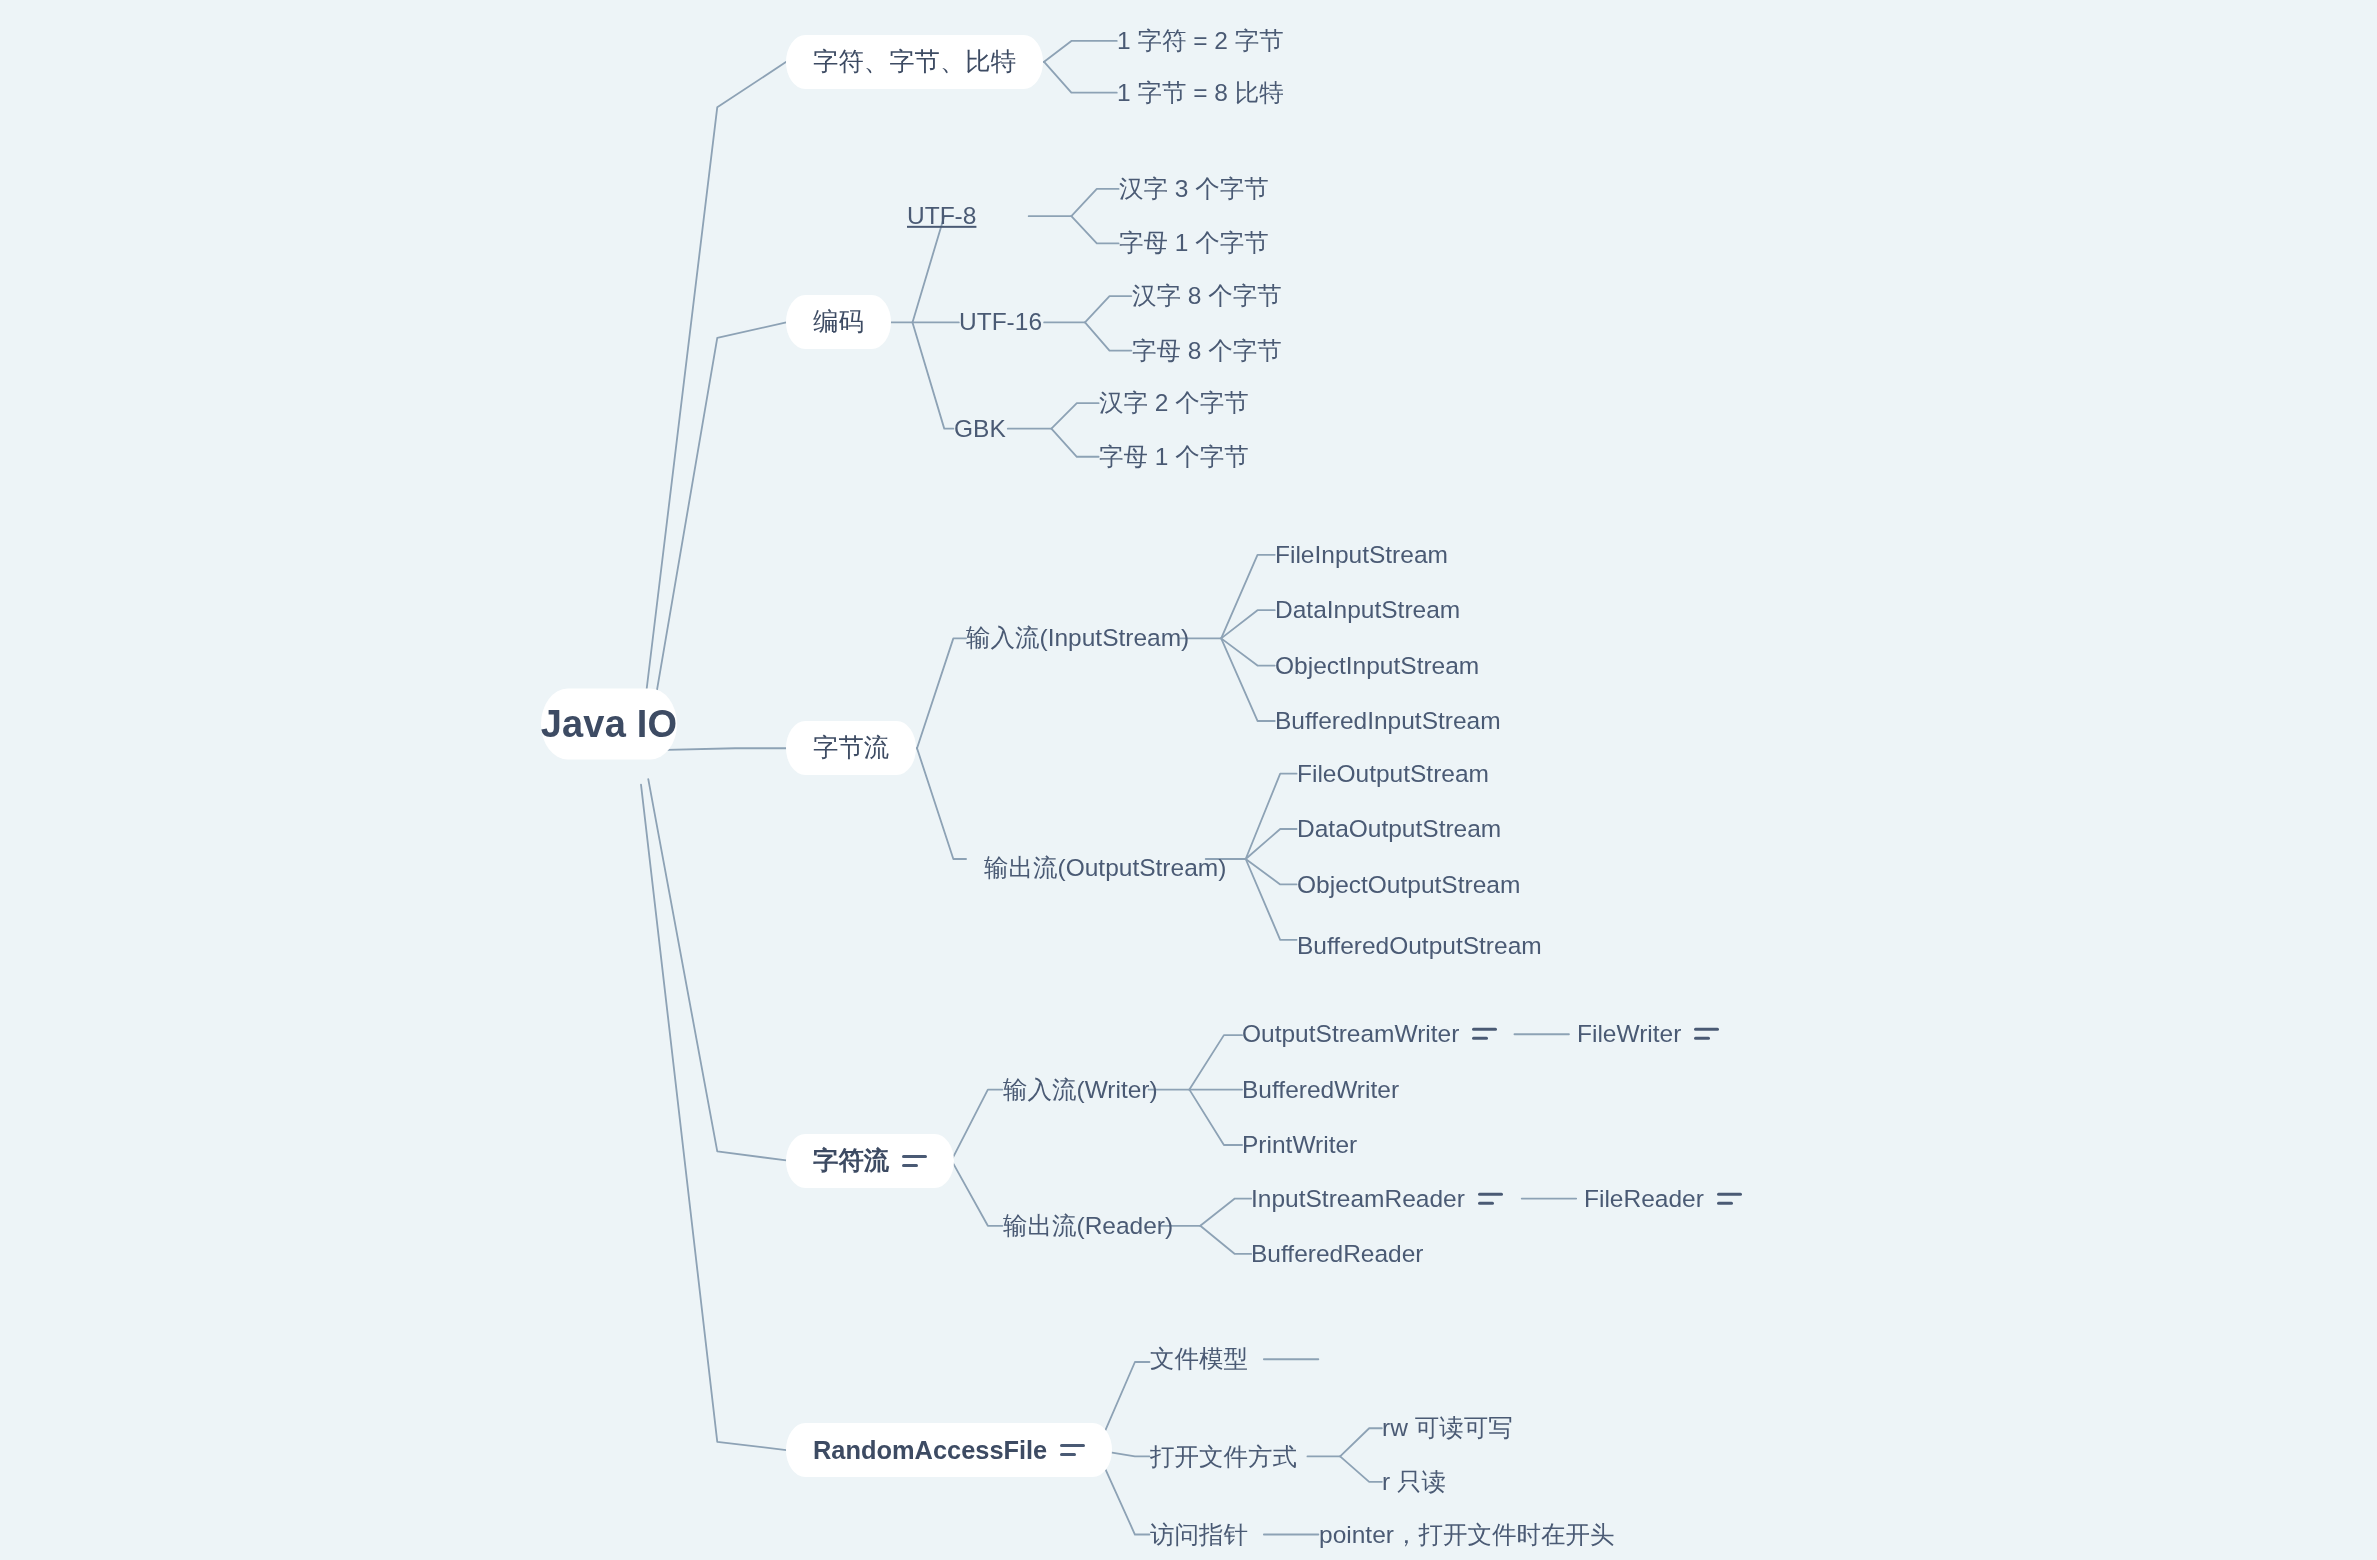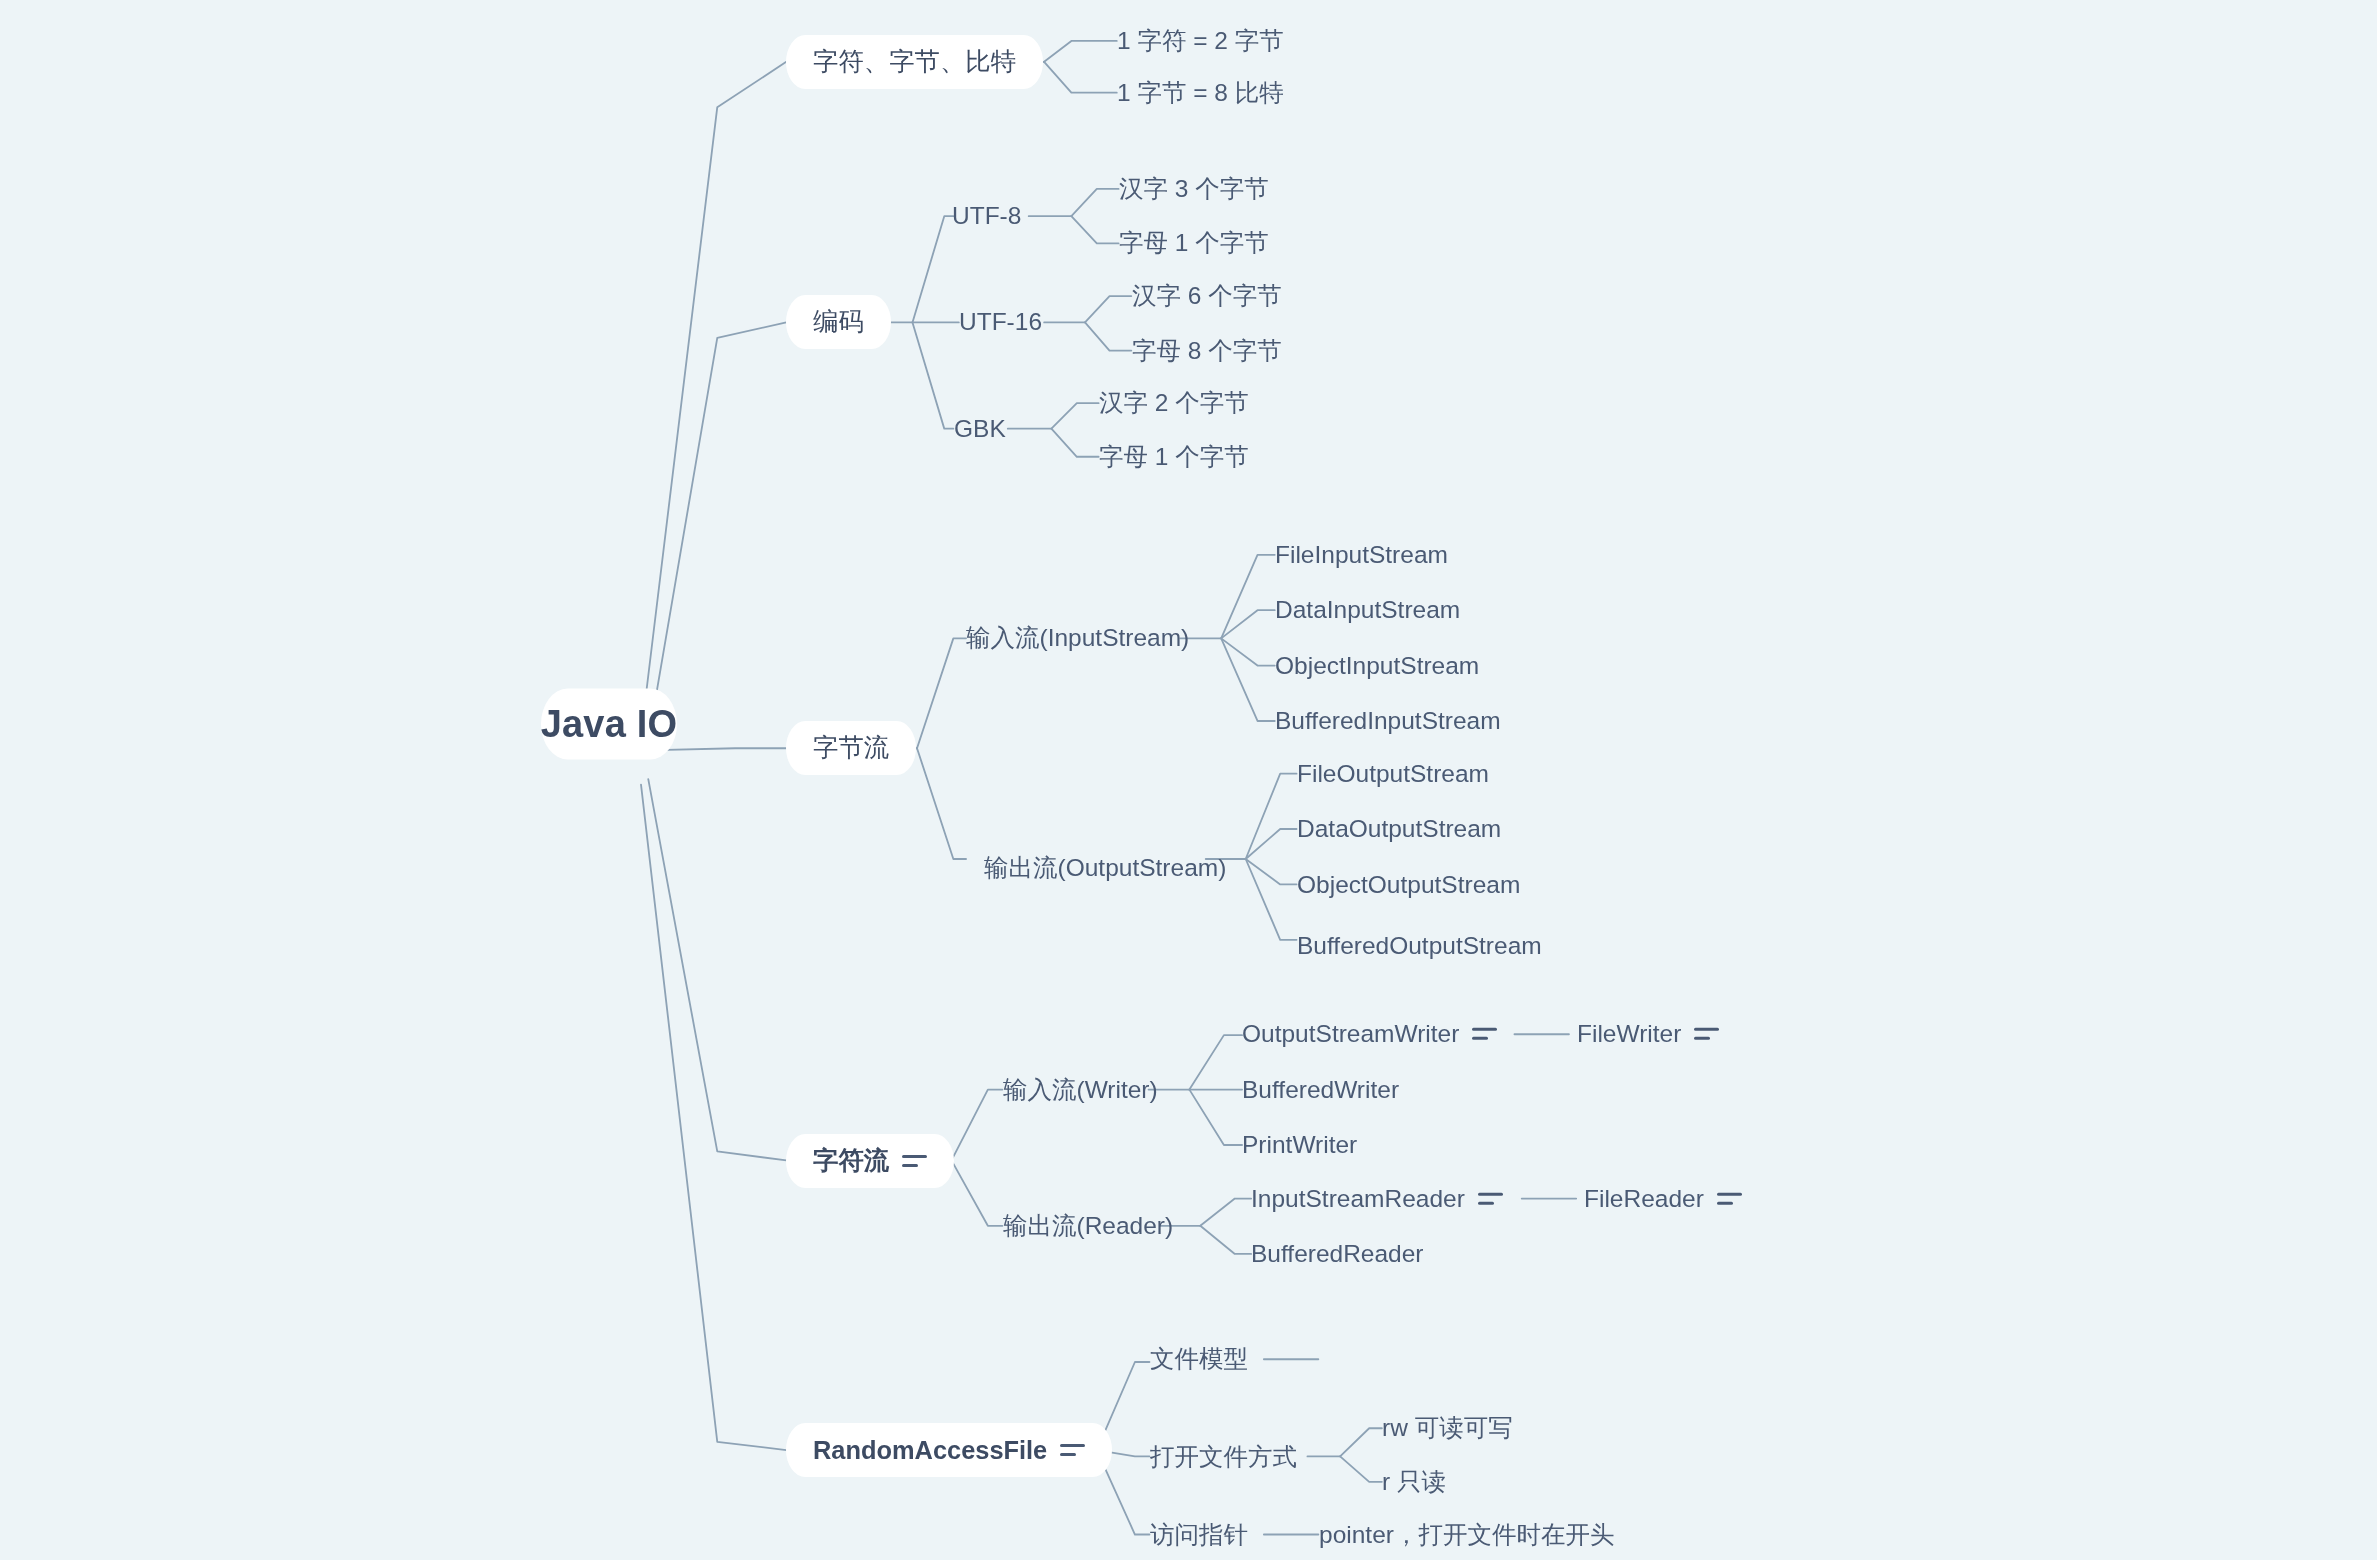--- a/index.html
+++ b/index.html
@@ -188,35 +188,35 @@
     <span>1 字符 = 2 字节</span>
   </div>
   <div class="node node-text" style="left:1117px; top:93px; transform:translateY(-50%);">
     <span>1 字节 = 8 比特</span>
   </div>
 
   <div class="node node-l1" style="left:786px; top:322px; transform:translateY(-50%);">
     <span>编码</span>
   </div>
 
-  <div class="node node-text" style="left:952px; top:216px; transform:translateY(-50%);">
+  <div class="node node-text" style="left:907px; top:216px; transform:translateY(-50%);text-decoration:underline;">
     <span>UTF-8</span>
   </div>
   <div class="node node-text" style="left:1119px; top:189px; transform:translateY(-50%);">
     <span>汉字 3 个字节</span>
   </div>
   <div class="node node-text" style="left:1119px; top:243px; transform:translateY(-50%);">
     <span>字母 1 个字节</span>
   </div>
 
   <div class="node node-text" style="left:959px; top:322px; transform:translateY(-50%);">
     <span>UTF-16</span>
   </div>
   <div class="node node-text" style="left:1132px; top:296px; transform:translateY(-50%);">
-    <span>汉字 6 个字节</span>
+    <span>汉字 8 个字节</span>
   </div>
   <div class="node node-text" style="left:1132px; top:351px; transform:translateY(-50%);">
     <span>字母 8 个字节</span>
   </div>
 
   <div class="node node-text" style="left:954px; top:429px; transform:translateY(-50%);">
     <span>GBK</span>
   </div>
   <div class="node node-text" style="left:1099px; top:403px; transform:translateY(-50%);">
     <span>汉字 2 个字节</span>

